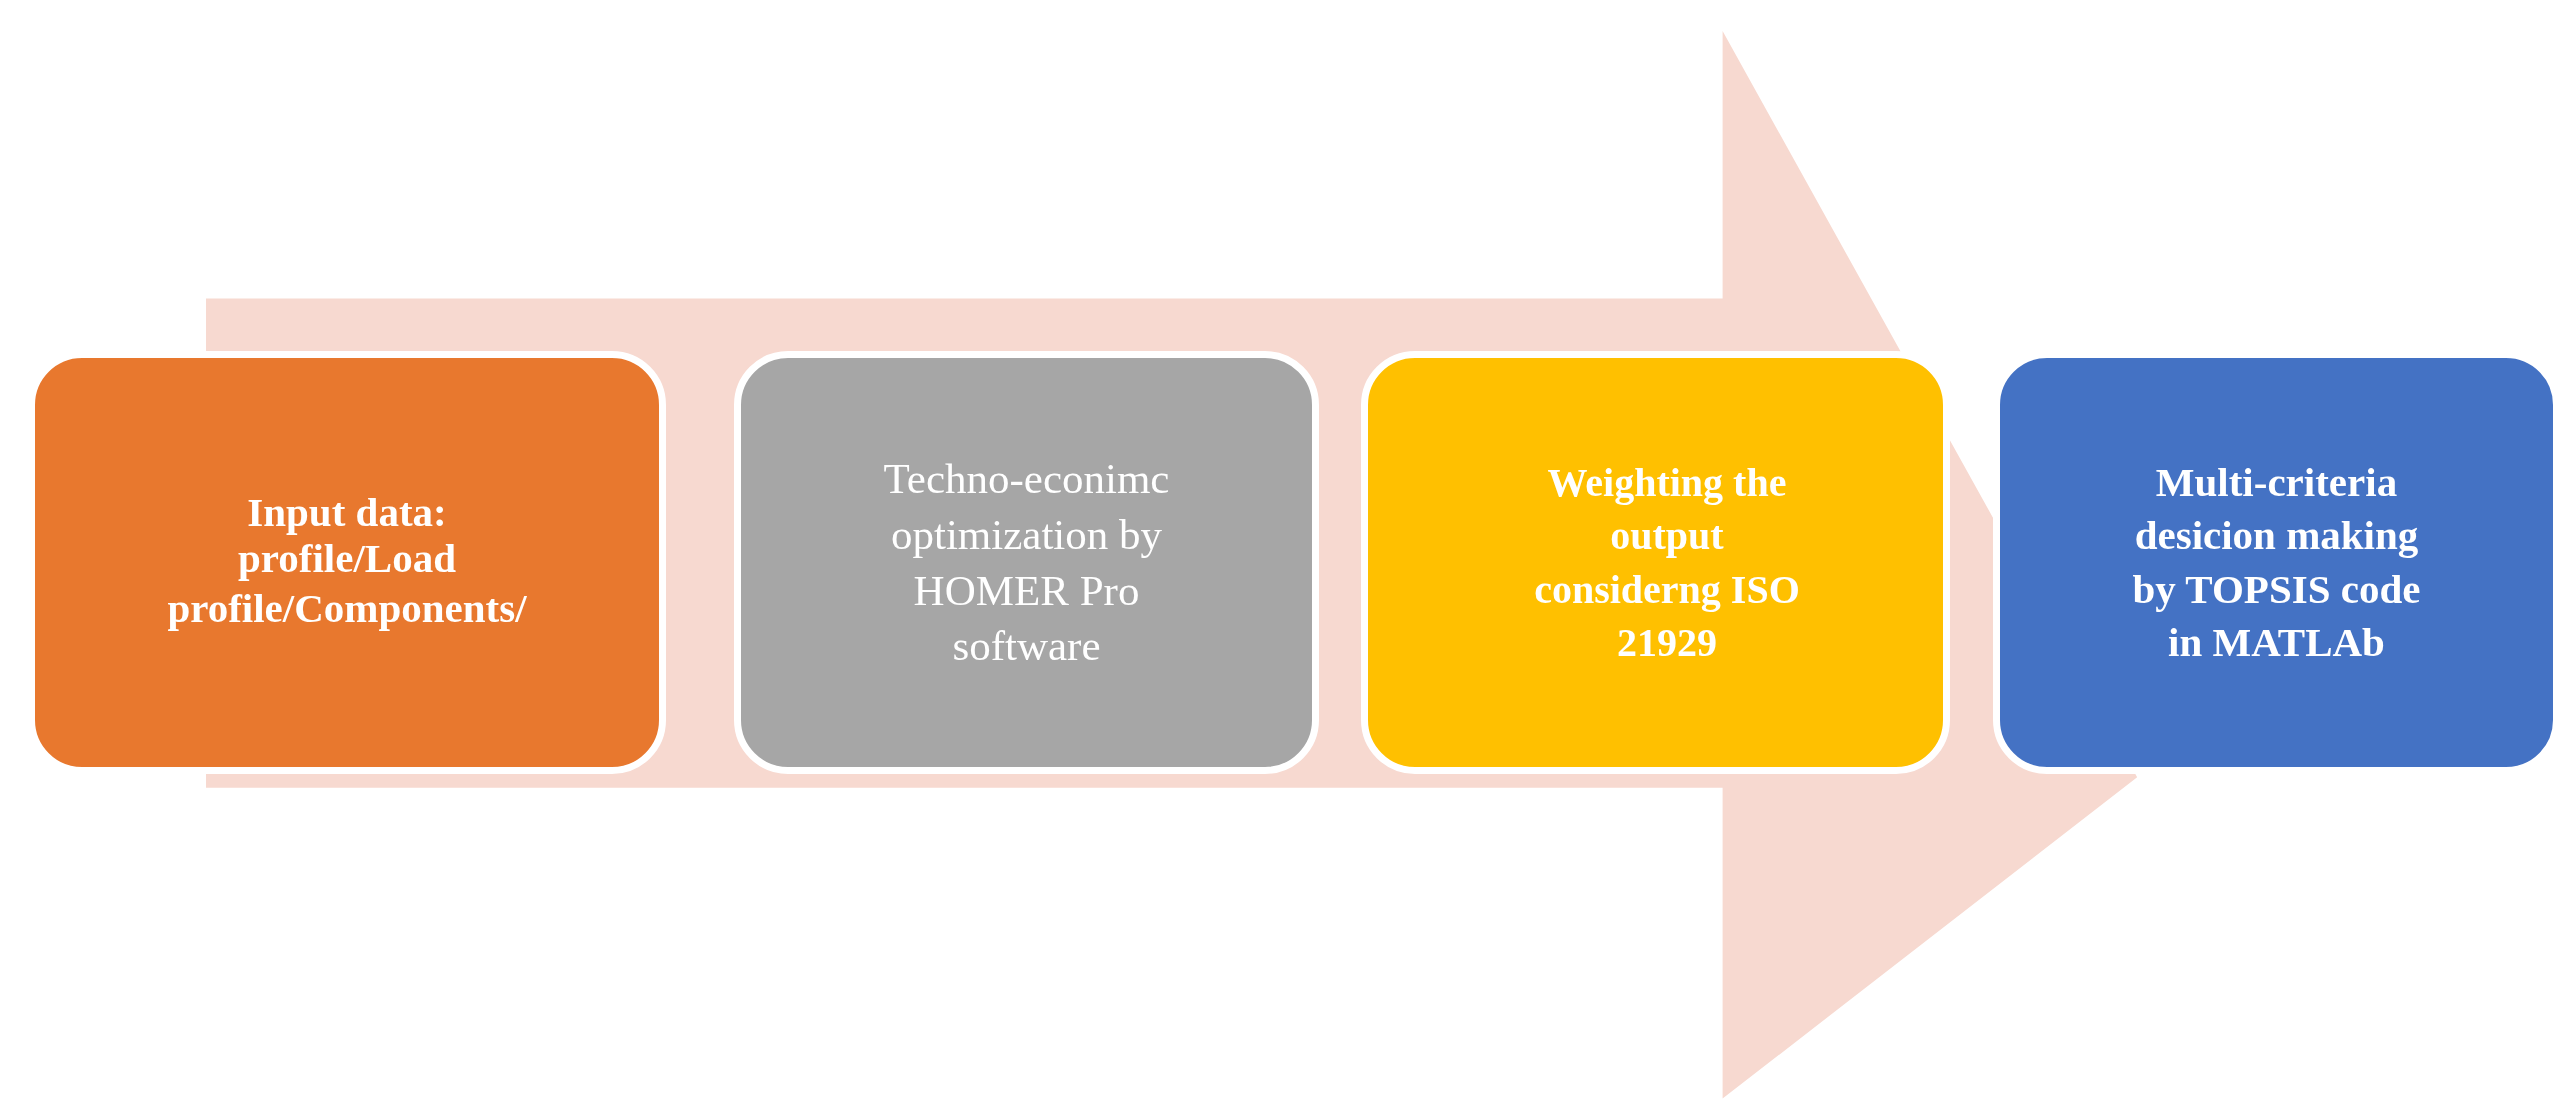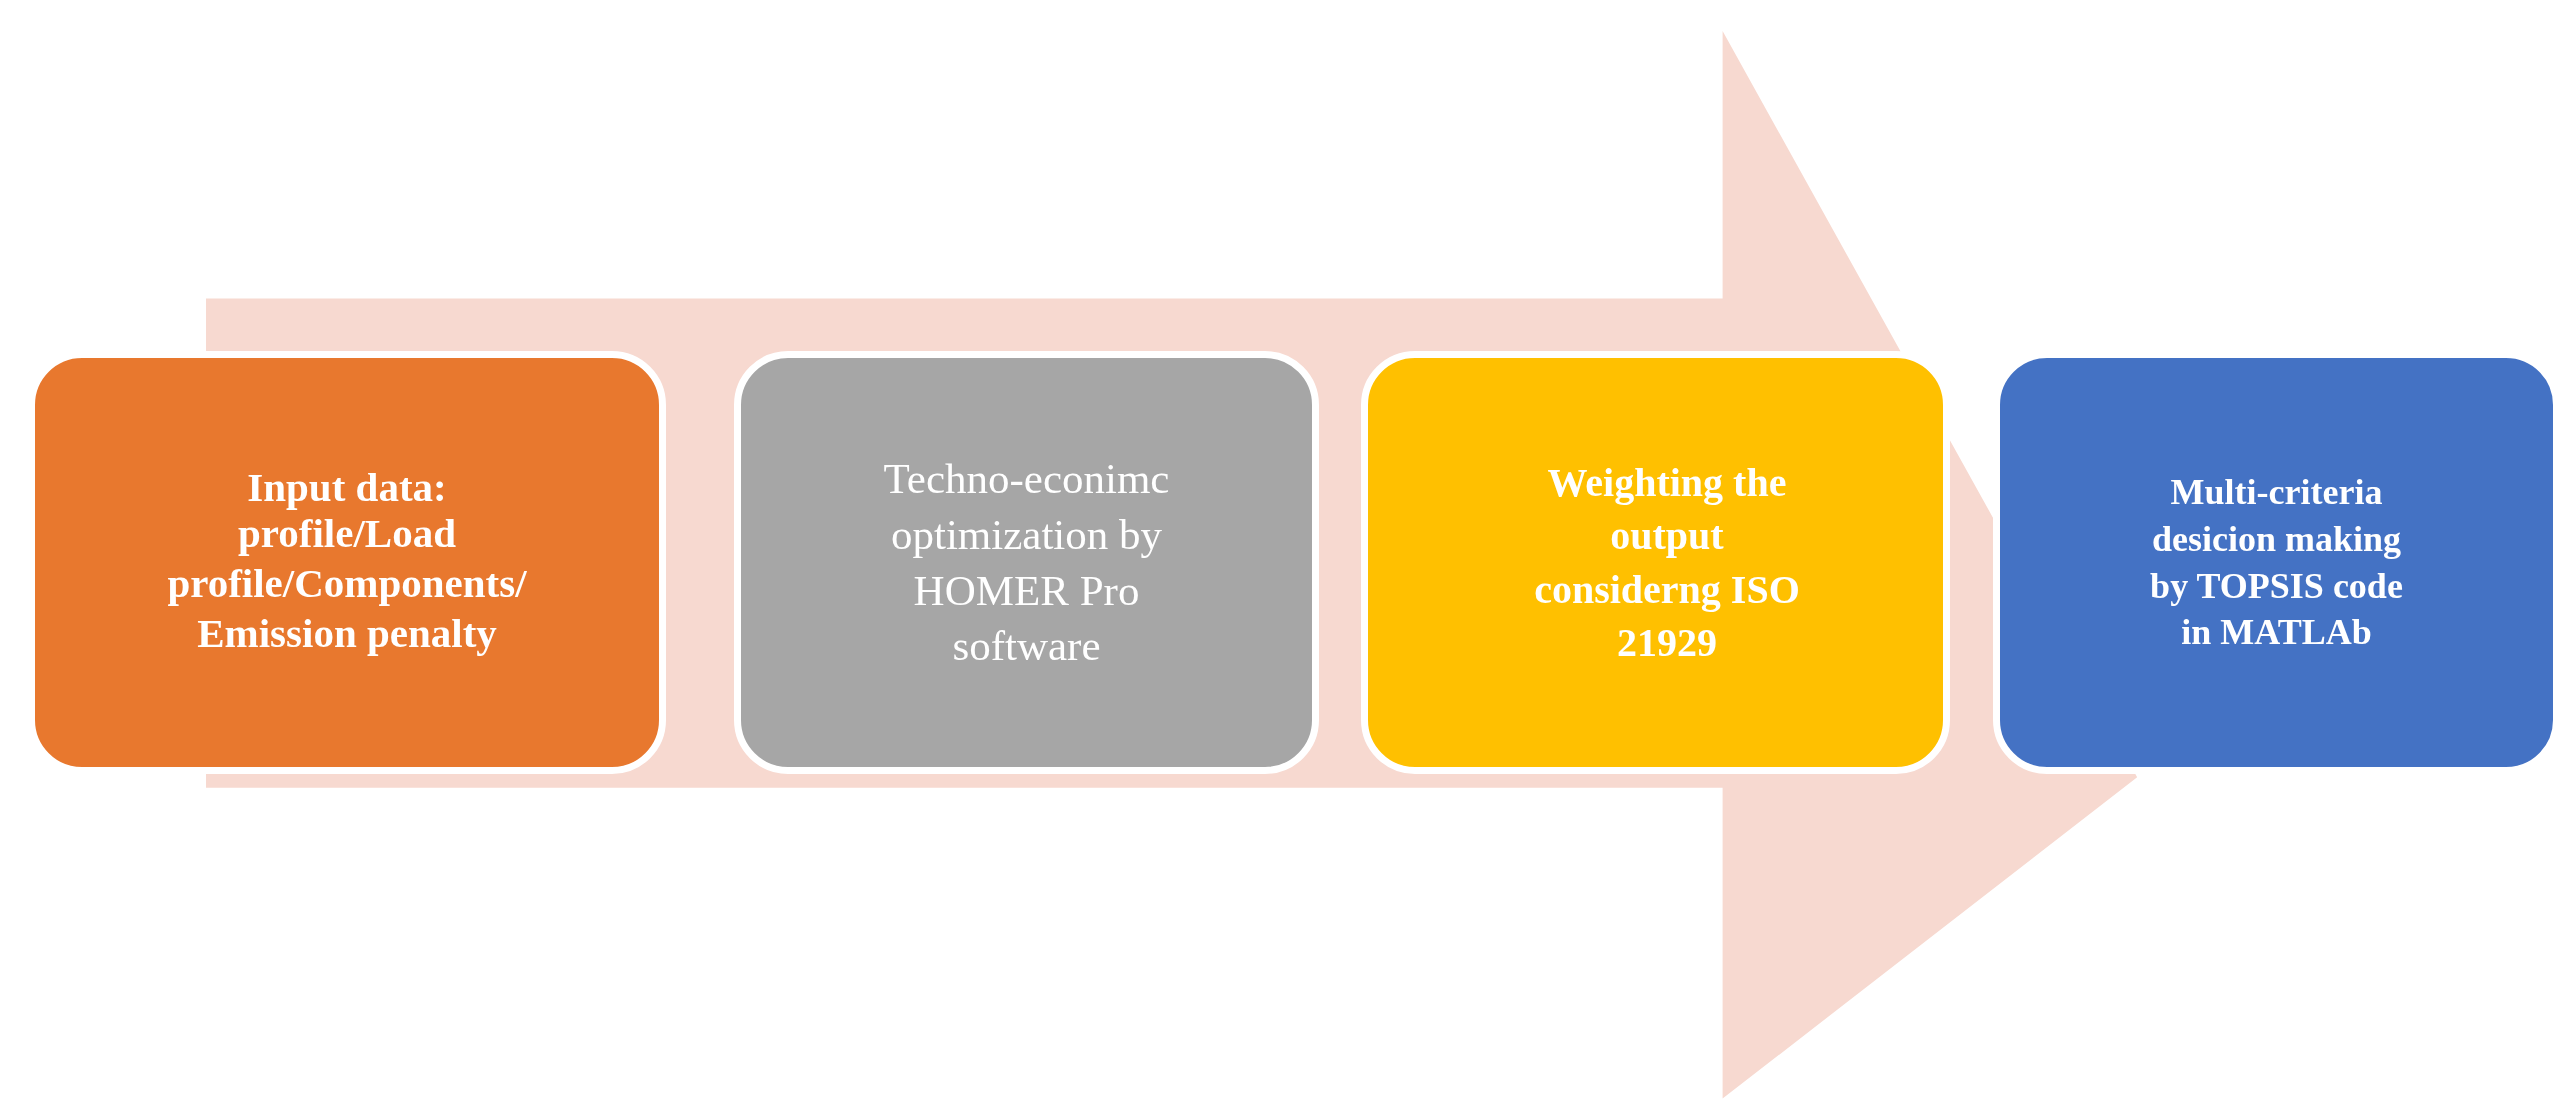--- a/index.html
+++ b/index.html
@@ -93,42 +93,41 @@
   
   #box-mcdm {
     left: 1993px;
     top: 351px;
     width: 567px;
     height: 423px;
     background: #4472C4;
     border-radius: 54px;
   }
   #box-mcdm .body {
-    font-size: 36px;
+    font-size: 41px;
     font-weight: bold;
     line-height: 1.30;
   }
 </style>
 </head>
 <body>
 
 <div id="stage" style="background: rgb(255, 255, 255);">
 
   <svg id="arrow-layer" viewBox="0 0 3728 1621" width="2576" height="1120" xmlns="http://www.w3.org/2000/svg" aria-hidden="true">
     <polygon points="298,432 2493,432 2493,45 3093,1125 2493,1590 2493,1140 298,1140" fill="#F7D9D0"></polygon>
   </svg>
 
   <div class="stage-box" id="box-input" style="background: rgb(232, 120, 46); border-color: rgb(255, 255, 255); color: rgb(255, 255, 255);">
     <div class="heading">
       <span class="line">Input data:</span>
     </div>
     <div class="body">
       <span class="line">profile/Load</span>
       <span class="line">profile/Components/</span>
-      <span class="line">Emission penalty</span>
     </div>
   </div>
 
   <div class="stage-box" id="box-optimization" style="background: rgb(166, 166, 166); border-color: rgb(255, 255, 255); color: rgb(255, 255, 255); align-items: center;">
     <div class="body">
       <span class="line">Techno-econimc</span>
       <span class="line">optimization by</span>
       <span class="line">HOMER Pro</span>
       <span class="line">software</span>
     </div>

